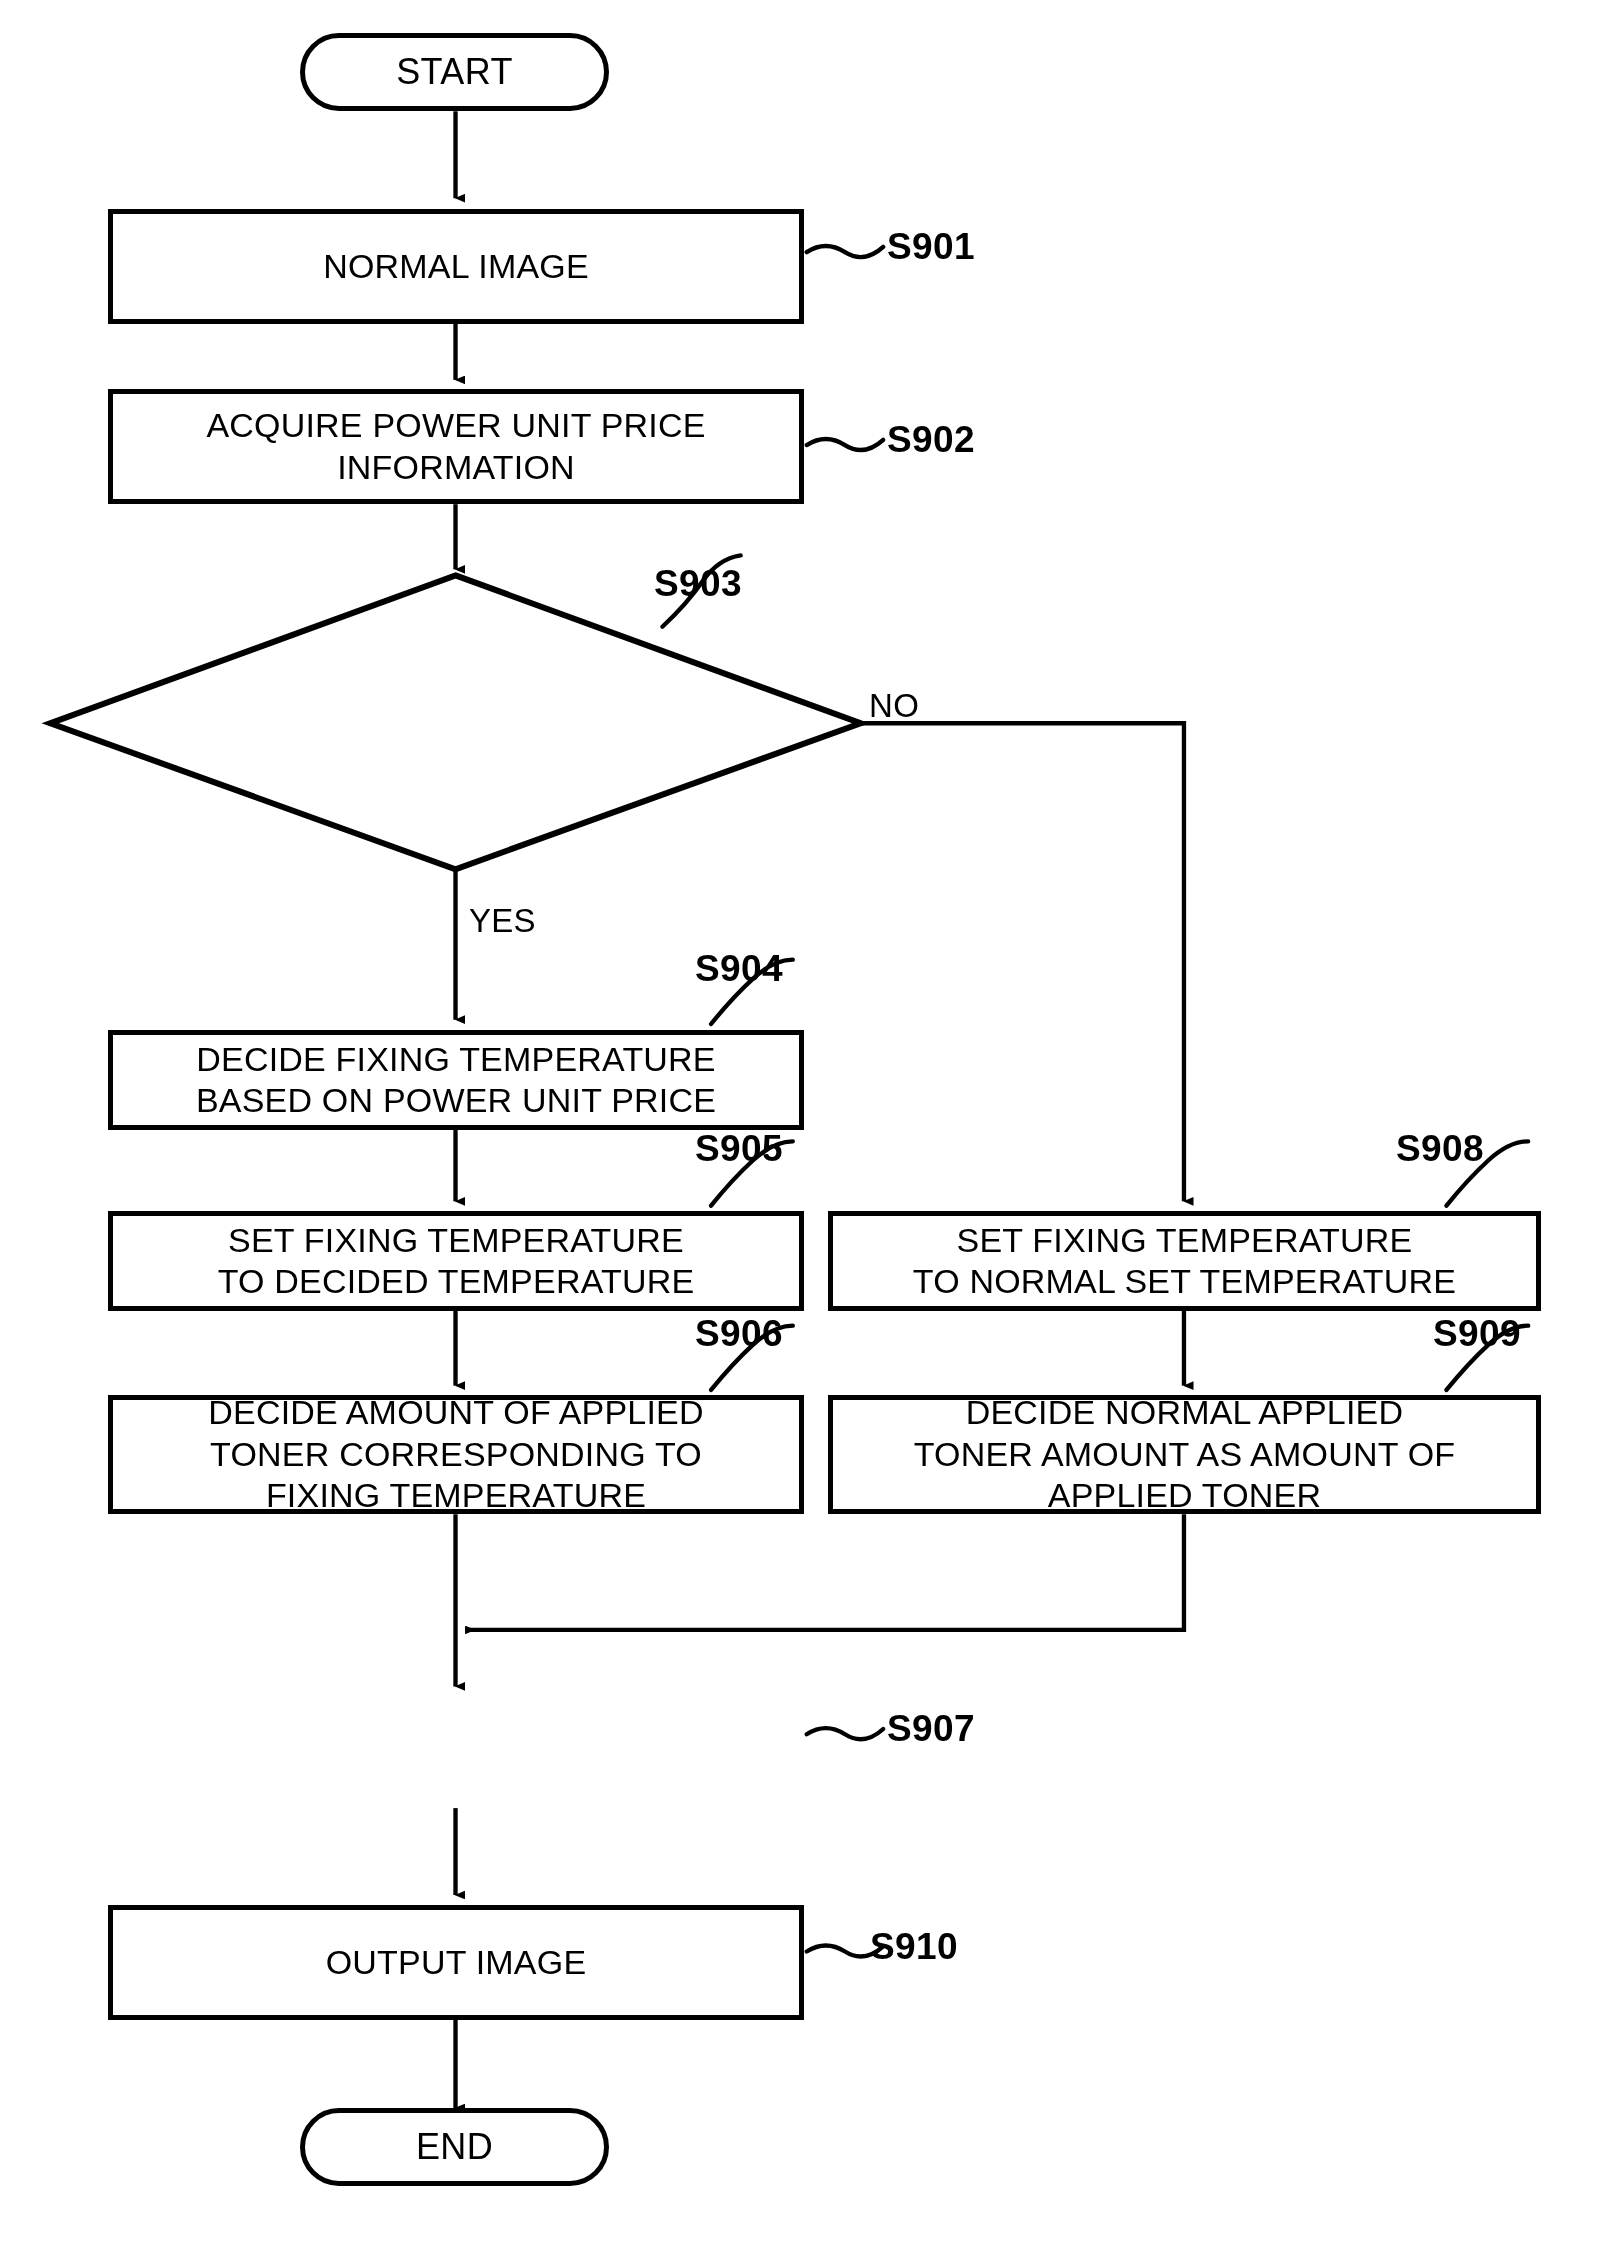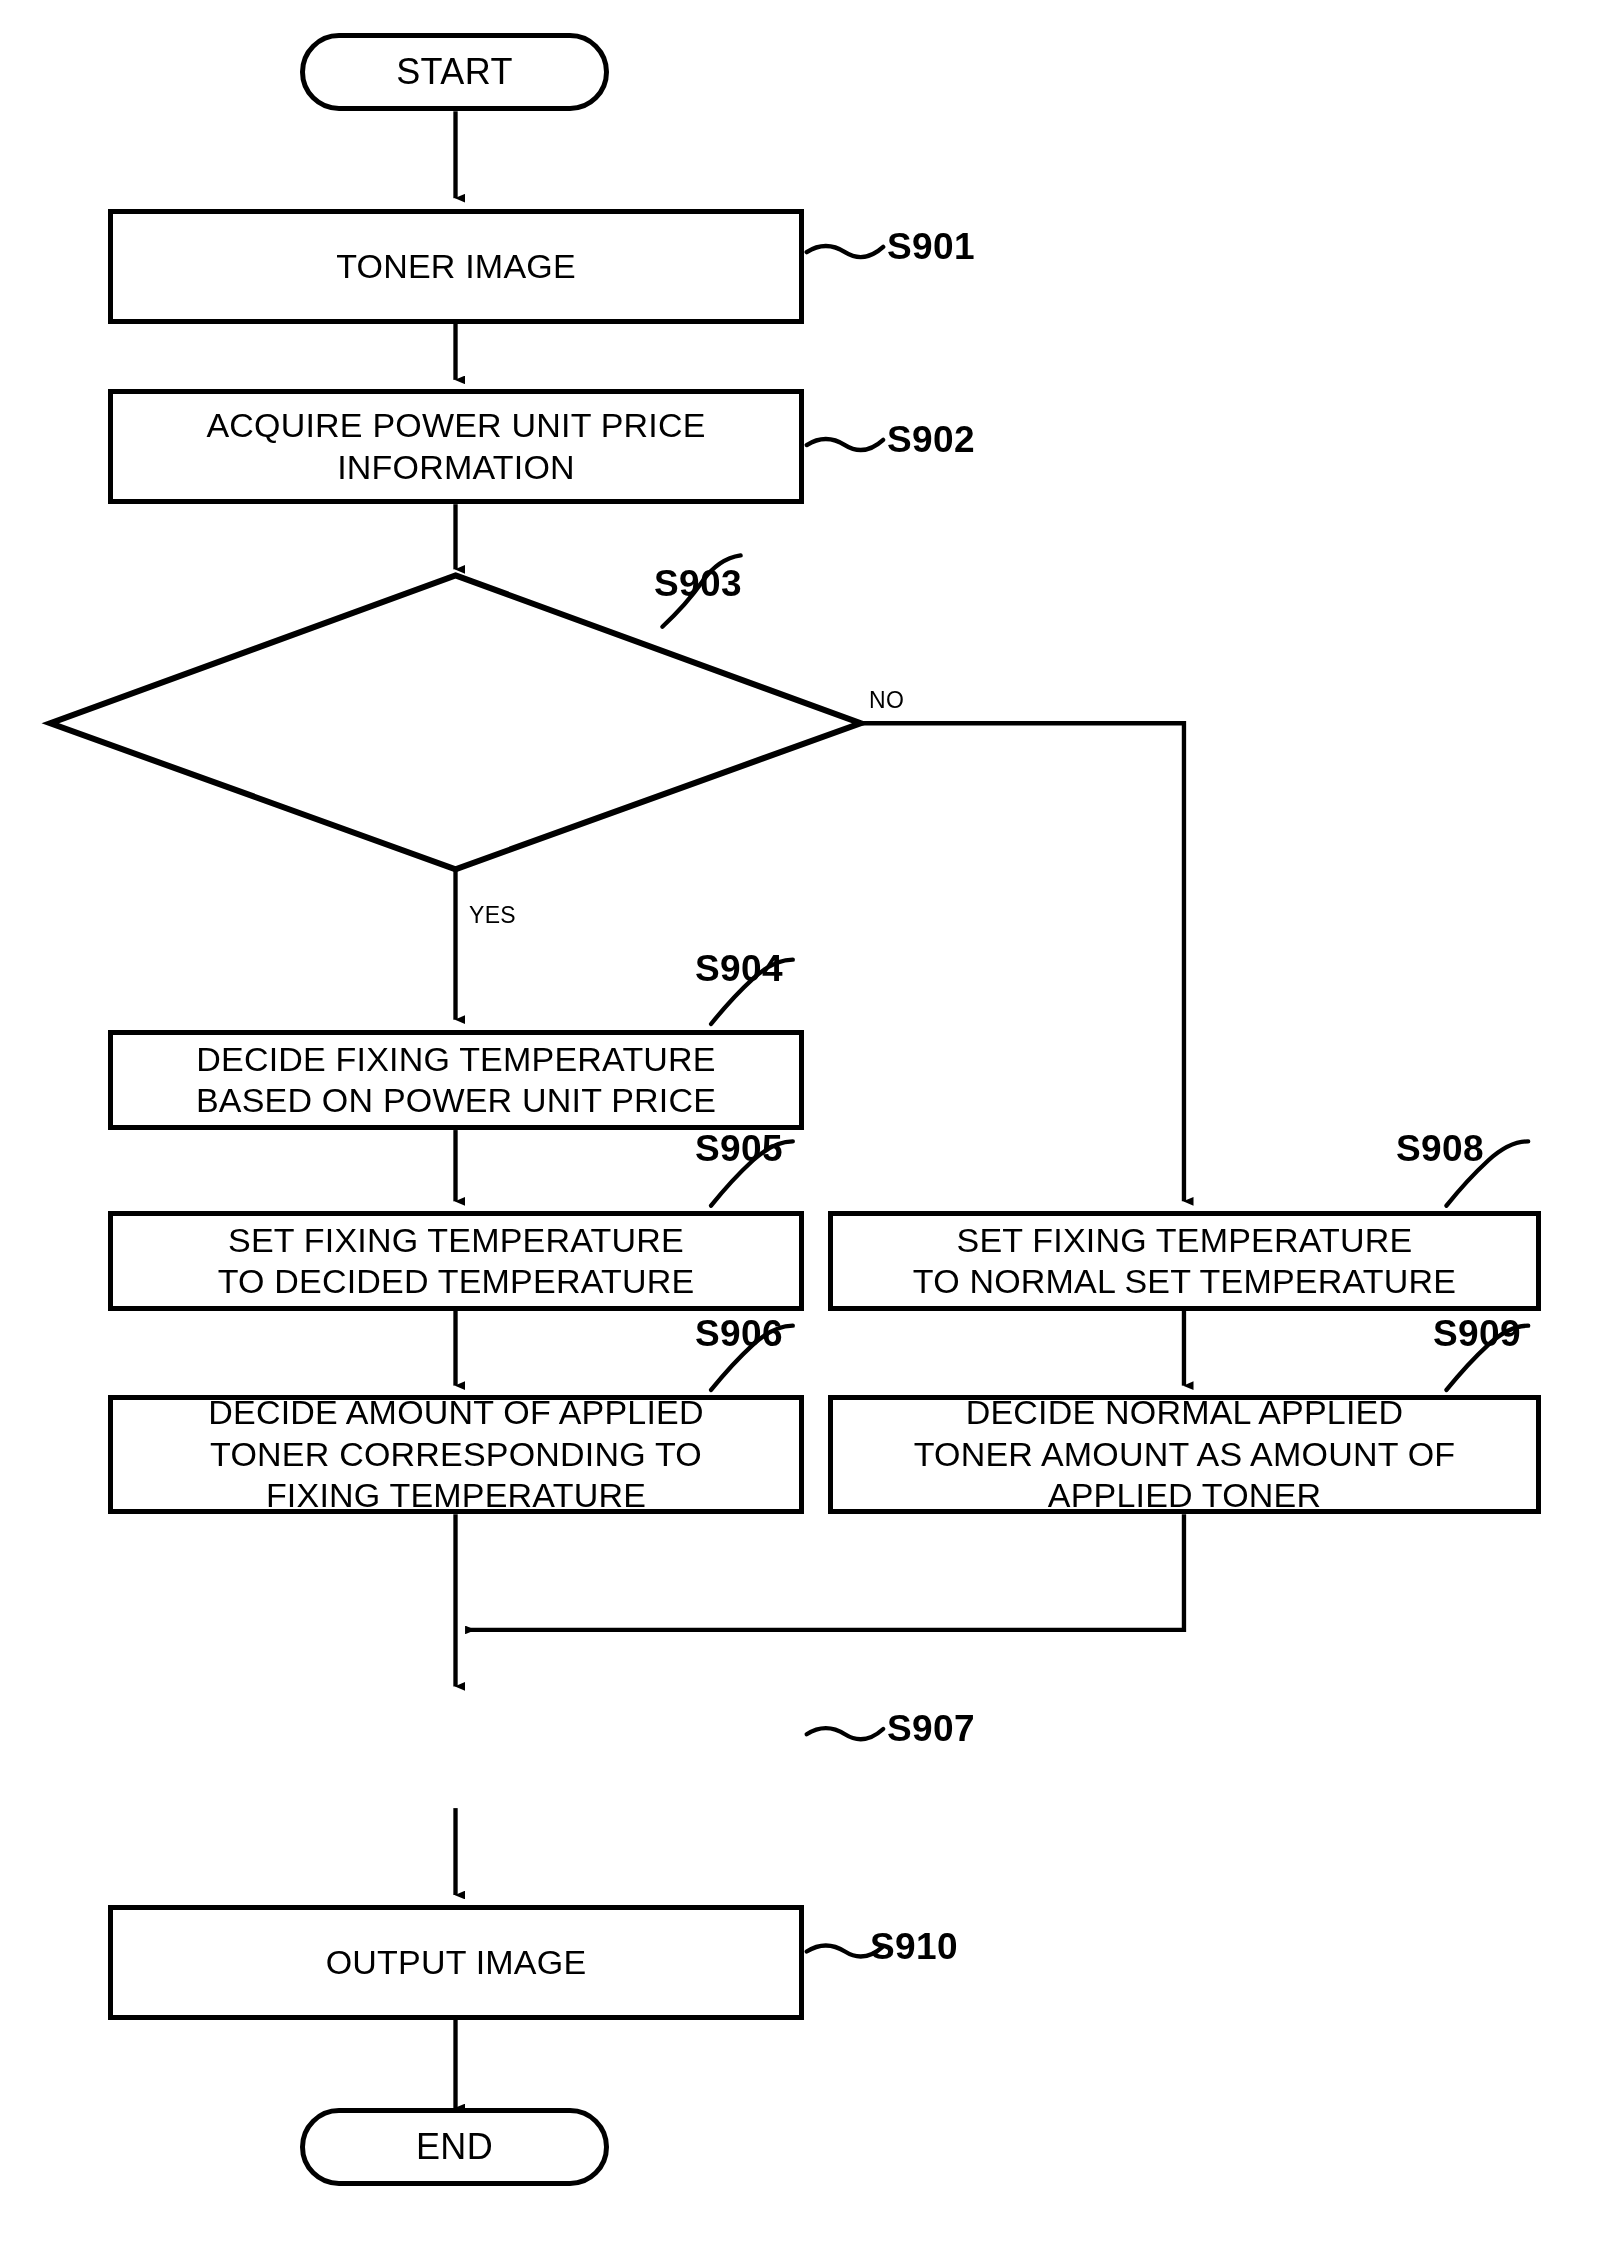--- a/index.html
+++ b/index.html
@@ -69,21 +69,21 @@
   .steplabel{
     position:absolute;
     font-size:37px;
     font-weight:bold;
     letter-spacing:0.4px;
     white-space:nowrap;
   }
   
   .branch{
     position:absolute;
-    font-size:23px;
+    font-size:33px;
     letter-spacing:0.3px;
     white-space:nowrap;
   }
 </style>
 </head>
 <body>
 
 <div id="canvas">
 
   <svg id="wires" viewBox="0 0 1859 2601">
@@ -141,21 +141,21 @@
 
   <div class="term" style="left:300px; top:33px; width:309px; height:78px;">
     <span class="txt">START</span>
   </div>
 
   <div class="term" style="left:300px; top:2108px; width:309px; height:78px;">
     <span class="txt">END</span>
   </div>
 
   <div class="proc" style="left:108px; top:209px; width:696px; height:115px;">
-    <span class="txt">TONER IMAGE</span>
+    <span class="txt">NORMAL IMAGE</span>
   </div>
 
   <div class="proc" style="left:108px; top:389px; width:696px; height:115px;">
     <span class="txt">ACQUIRE POWER UNIT PRICE<br>INFORMATION</span>
   </div>
 
   <div class="proc" style="left:108px; top:1030px; width:696px; height:100px;">
     <span class="txt">DECIDE FIXING TEMPERATURE<br>BASED ON POWER UNIT PRICE</span>
   </div>
 

